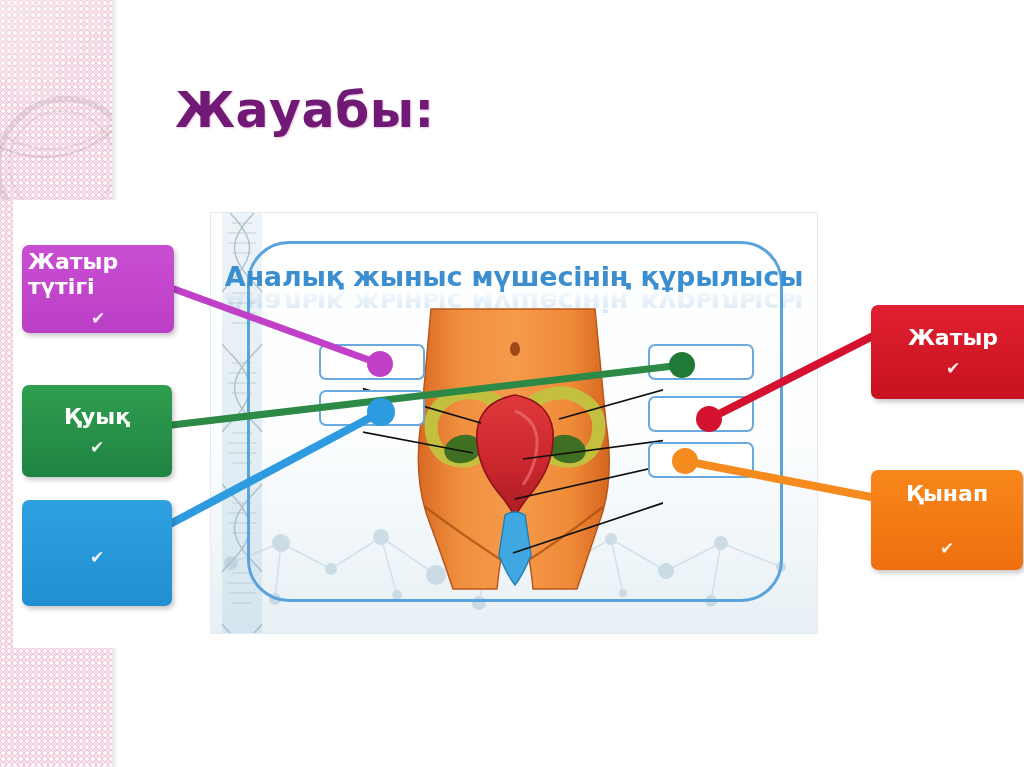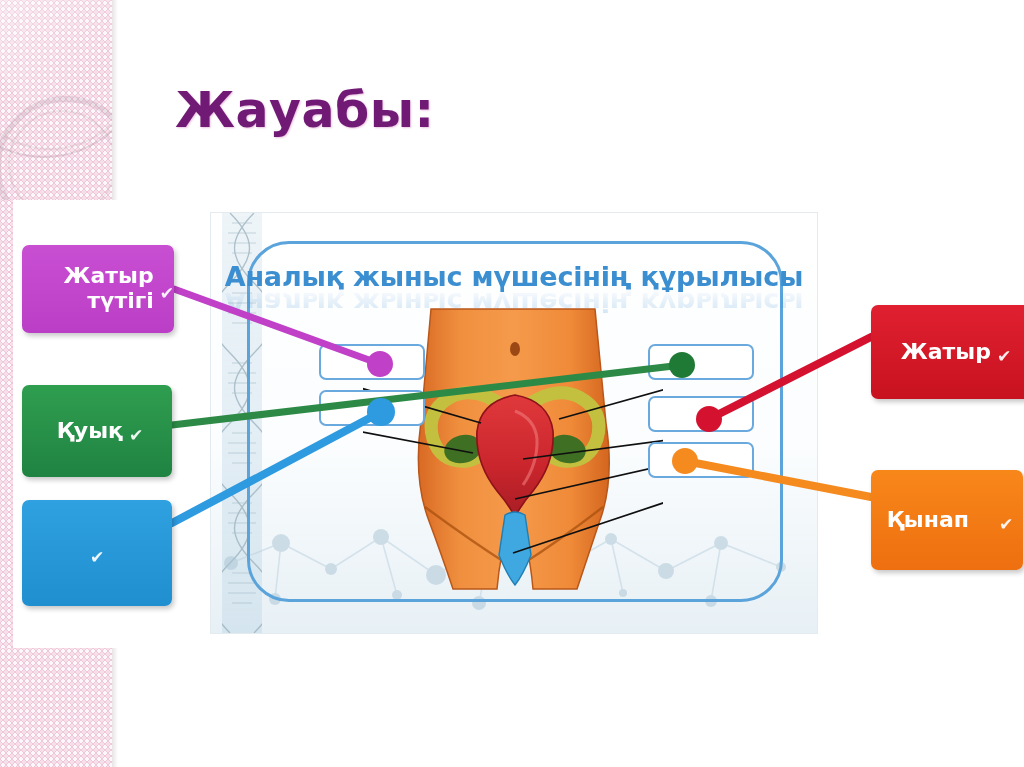--- a/index.html
+++ b/index.html
@@ -105,24 +105,24 @@
   #slot-L2{left:108px;top:177px;width:102px;}
   #slot-R1{left:437px;top:131px;width:102px;}
   #slot-R2{left:437px;top:183px;width:102px;}
   #slot-R3{left:437px;top:229px;width:102px;}
 
   
   .answer-card{
     position:absolute;
     border-radius:7px;
     color:#ffffff;
-    text-align:right;
+    text-align:left;
     font-weight:bold;
     box-shadow:2px 3px 5px rgba(0,0,0,.22);
-    display:flex;flex-direction:row;
+    display:flex;flex-direction:column;
     align-items:center;justify-content:center;
     line-height:1.12;
     user-select:none;
   }
   .answer-card .label{font-size:22px;padding:0 6px;}
   .answer-card .tick{font-size:17px;margin-top:9px;opacity:.92;}
 
   #card-zhatyr-tutigi{left:22px;top:245px;width:152px;height:88px;
     background:linear-gradient(to bottom,#c84ed2,#bb3fc6);}
   #card-quyq{left:22px;top:385px;width:150px;height:92px;

